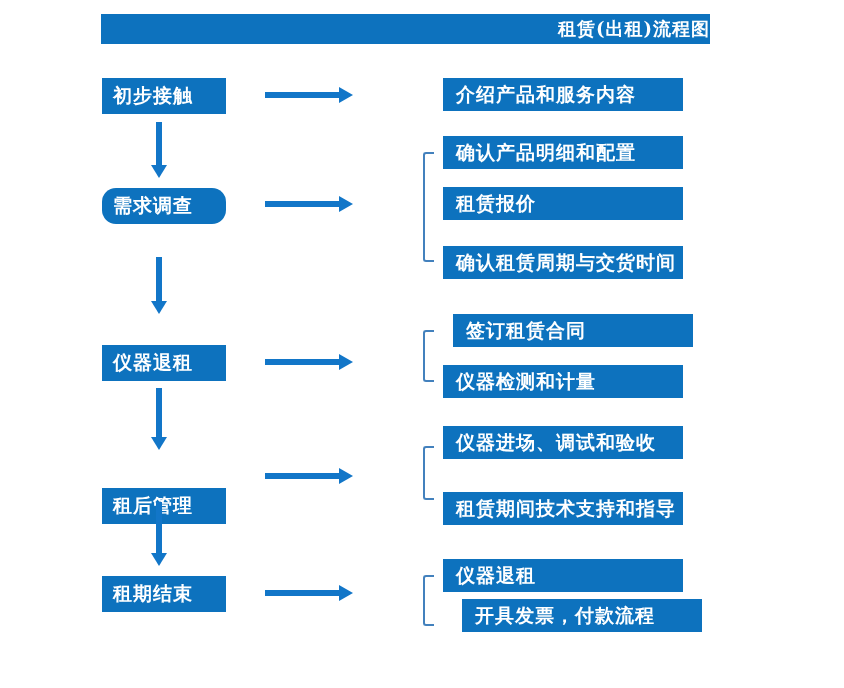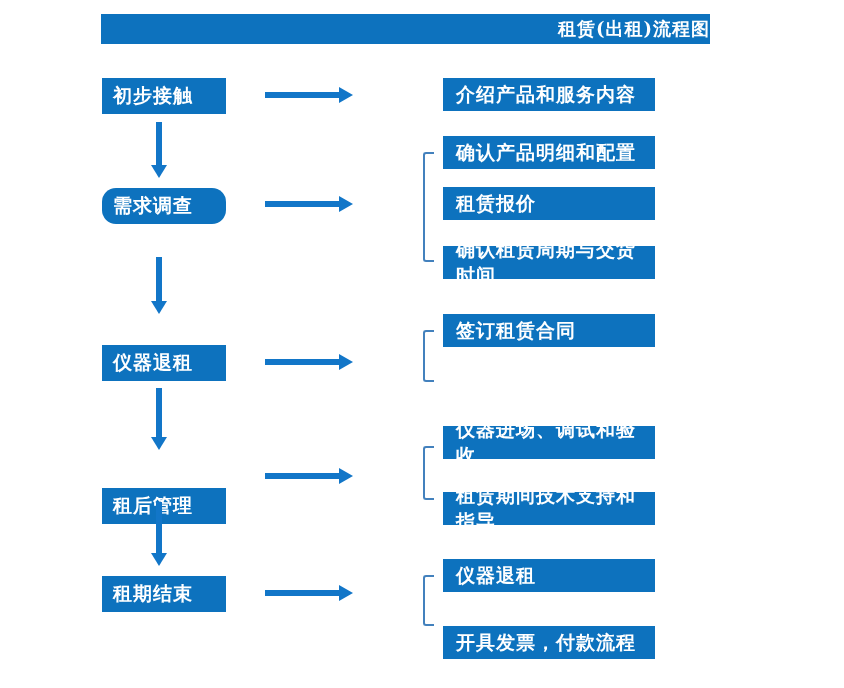--- a/index.html
+++ b/index.html
@@ -18,21 +18,21 @@
   }
   .lbox{
     position:absolute;left:102px;width:124px;height:36px;
     background:#0d72be;color:#ffffff;
     font-size:19px;font-weight:bold;
     display:flex;align-items:center;
     padding-left:11px;box-sizing:border-box;
     letter-spacing:1px;
   }
   .rbox{
-    position:absolute;left:443px;width:212px;height:33px;
+    position:absolute;left:443px;width:240px;height:33px;
     background:#0d72be;color:#ffffff;
     font-size:19px;font-weight:bold;
     display:flex;align-items:center;
     padding-left:13px;box-sizing:border-box;
     letter-spacing:1px;
   }
   
   .harrow{position:absolute;left:265px;width:88px;height:16px;}
   .harrow .shaft{position:absolute;left:0;top:5px;width:74px;height:6px;background:#1276c8;}
   .harrow .head{
@@ -71,25 +71,26 @@
   <div class="lbox" style="top:78px;">初步接触</div>
   <div class="lbox" style="top:188px;border-radius:14px;">需求调查</div>
   <div class="lbox" style="top:345px;">仪器退租</div>
   <div class="lbox" style="top:459px;margin-top:29px;">租后管理</div>
   <div class="lbox" style="top:576px;">租期结束</div>
 
   <div class="rbox" style="top:78px;">介绍产品和服务内容</div>
   <div class="rbox" style="top:136px;">确认产品明细和配置</div>
   <div class="rbox" style="top:187px;">租赁报价</div>
   <div class="rbox" style="top:246px;">确认租赁周期与交货时间</div>
-  <div class="rbox" style="top:314px;">签订租赁合同</div>
+  <div class="rbox" style="top:314px;margin-left:10px;">签订租赁合同</div>
+  <div class="rbox" style="top:365px;">仪器检测和计量</div>
   <div class="rbox" style="top:426px;">仪器进场、调试和验收</div>
   <div class="rbox" style="top:492px;">租赁期间技术支持和指导</div>
   <div class="rbox" style="top:559px;text-align:center;">仪器退租</div>
-  <div class="rbox" style="top:626px;">开具发票，付款流程</div>
+  <div class="rbox" style="top:599px;margin-left:19px;">开具发票，付款流程</div>
 
   <div class="harrow" style="top:87px;">
       <div class="shaft"></div>
       <div class="head"></div>
     </div>
   <div class="harrow" style="top:196px;">
       <div class="shaft"></div>
       <div class="head"></div>
     </div>
   <div class="harrow" style="top:354px;">

